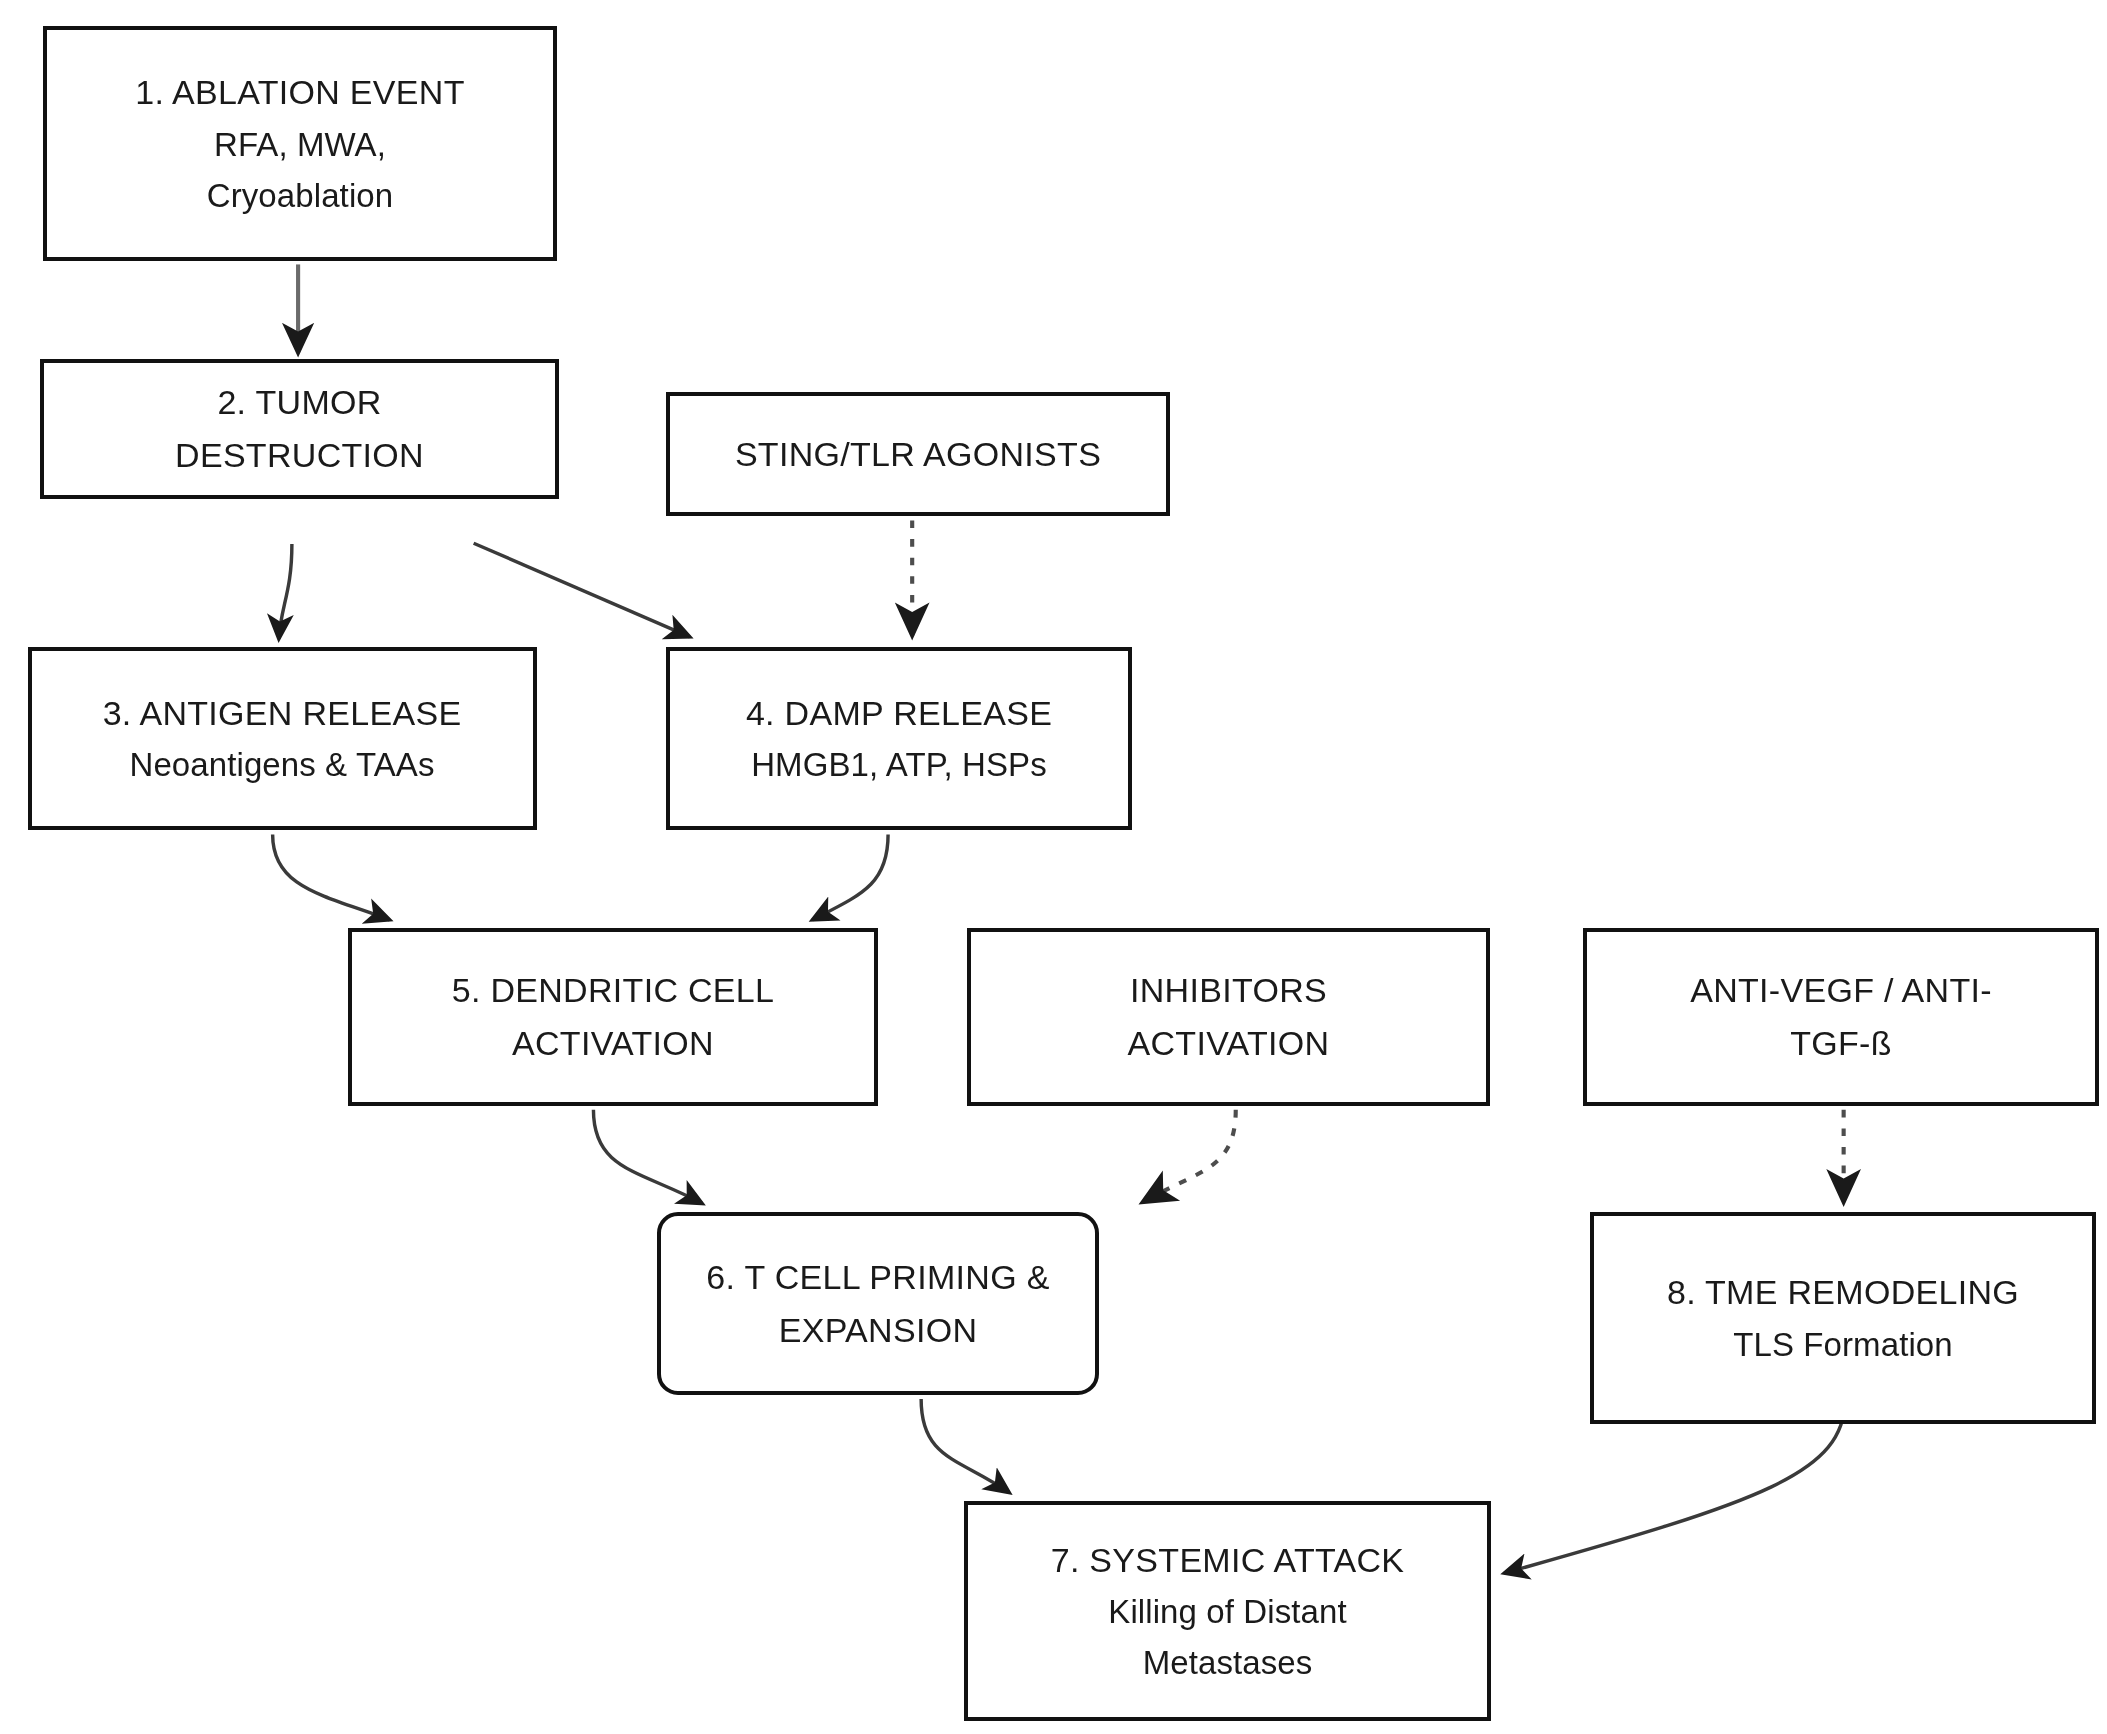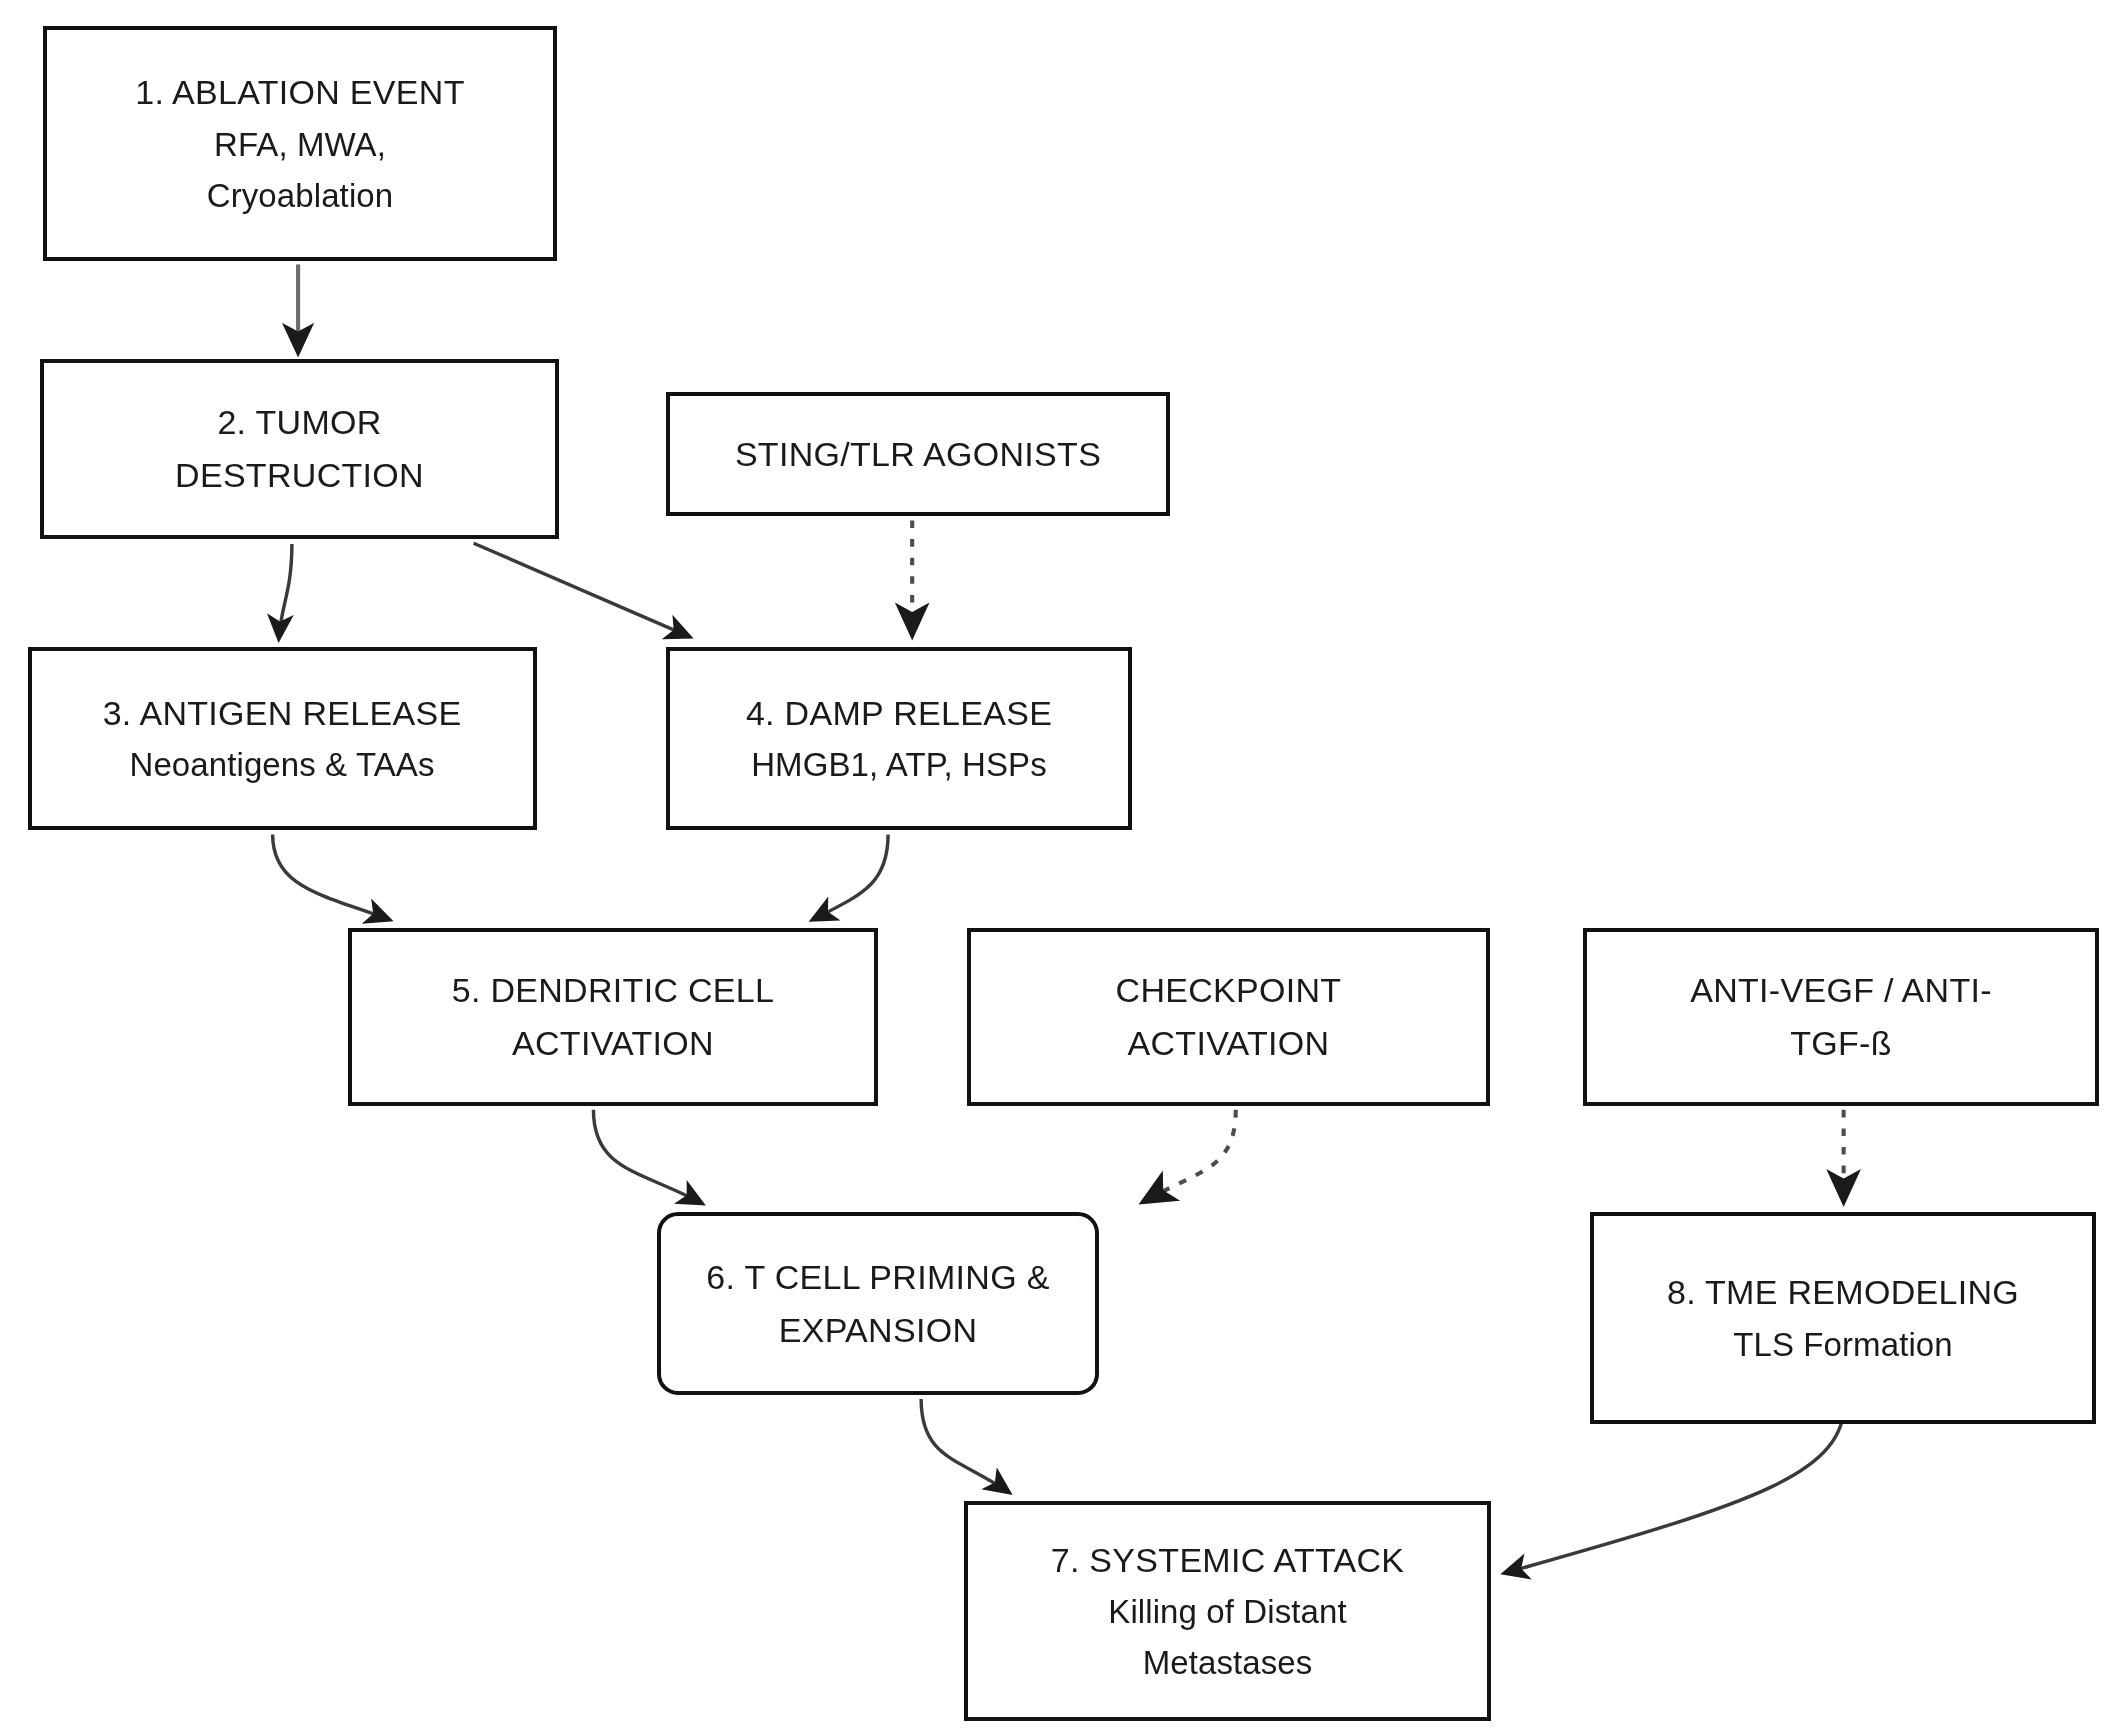--- a/index.html
+++ b/index.html
@@ -50,21 +50,21 @@
     font-weight: 400;
     letter-spacing: 0.3px;
   }
   .l-sub {
     font-size: 33px;
     font-weight: 400;
     letter-spacing: 0.1px;
   }
   
   #node-ablation-event      { left: 43px;   top: 26px;   width: 514px;  height: 235px; }
-  #node-tumor-destruction   { left: 40px;   top: 359px;  width: 519px;  height: 180px; }
+  #node-tumor-destruction   { left: 40px;   top: 359px;  width: 519px;  height: 140px; }
   #node-sting-tlr-agonists  { left: 666px;  top: 392px;  width: 504px;  height: 124px; }
   #node-antigen-release     { left: 27.5px;   top: 647px;  width: 509px;  height: 183px; }
   #node-damp-release        { left: 666px;  top: 647px;  width: 466px;  height: 183px; }
   #node-dendritic-cell      { left: 348px;  top: 928px; width: 530px;  height: 178px; }
   #node-checkpoint-inhibitors { left: 967px; top: 928px; width: 523px; height: 178px; }
   #node-anti-vegf-tgfb      { left: 1583px; top: 928px; width: 516px;  height: 178px; }
   #node-t-cell-priming      { left: 657px;  top: 1212px; width: 442px;  height: 183px; border-radius: 21px; }
   #node-tme-remodeling      { left: 1590px; top: 1212px; width: 506px;  height: 212px; }
   #node-systemic-attack     { left: 964px; top: 1501px; width: 527px;  height: 220px; justify-content: center; }
 </style>
@@ -130,21 +130,21 @@
     <span class="line l-title">4. DAMP RELEASE</span>
     <span class="line l-sub">HMGB1, ATP, HSPs</span>
   </div>
 
   <div class="node" id="node-dendritic-cell">
     <span class="line l-title">5. DENDRITIC CELL</span>
     <span class="line l-title">ACTIVATION</span>
   </div>
 
   <div class="node" id="node-checkpoint-inhibitors">
-    <span class="line l-title">CHECKPOINT</span>
+    <span class="line l-title">INHIBITORS</span>
     <span class="line l-title">ACTIVATION</span>
   </div>
 
   <div class="node" id="node-anti-vegf-tgfb">
     <span class="line l-title">ANTI-VEGF / ANTI-</span>
     <span class="line l-title">TGF-ß</span>
   </div>
 
   <div class="node" id="node-t-cell-priming">
     <span class="line l-title">6. T CELL PRIMING &amp;</span>

